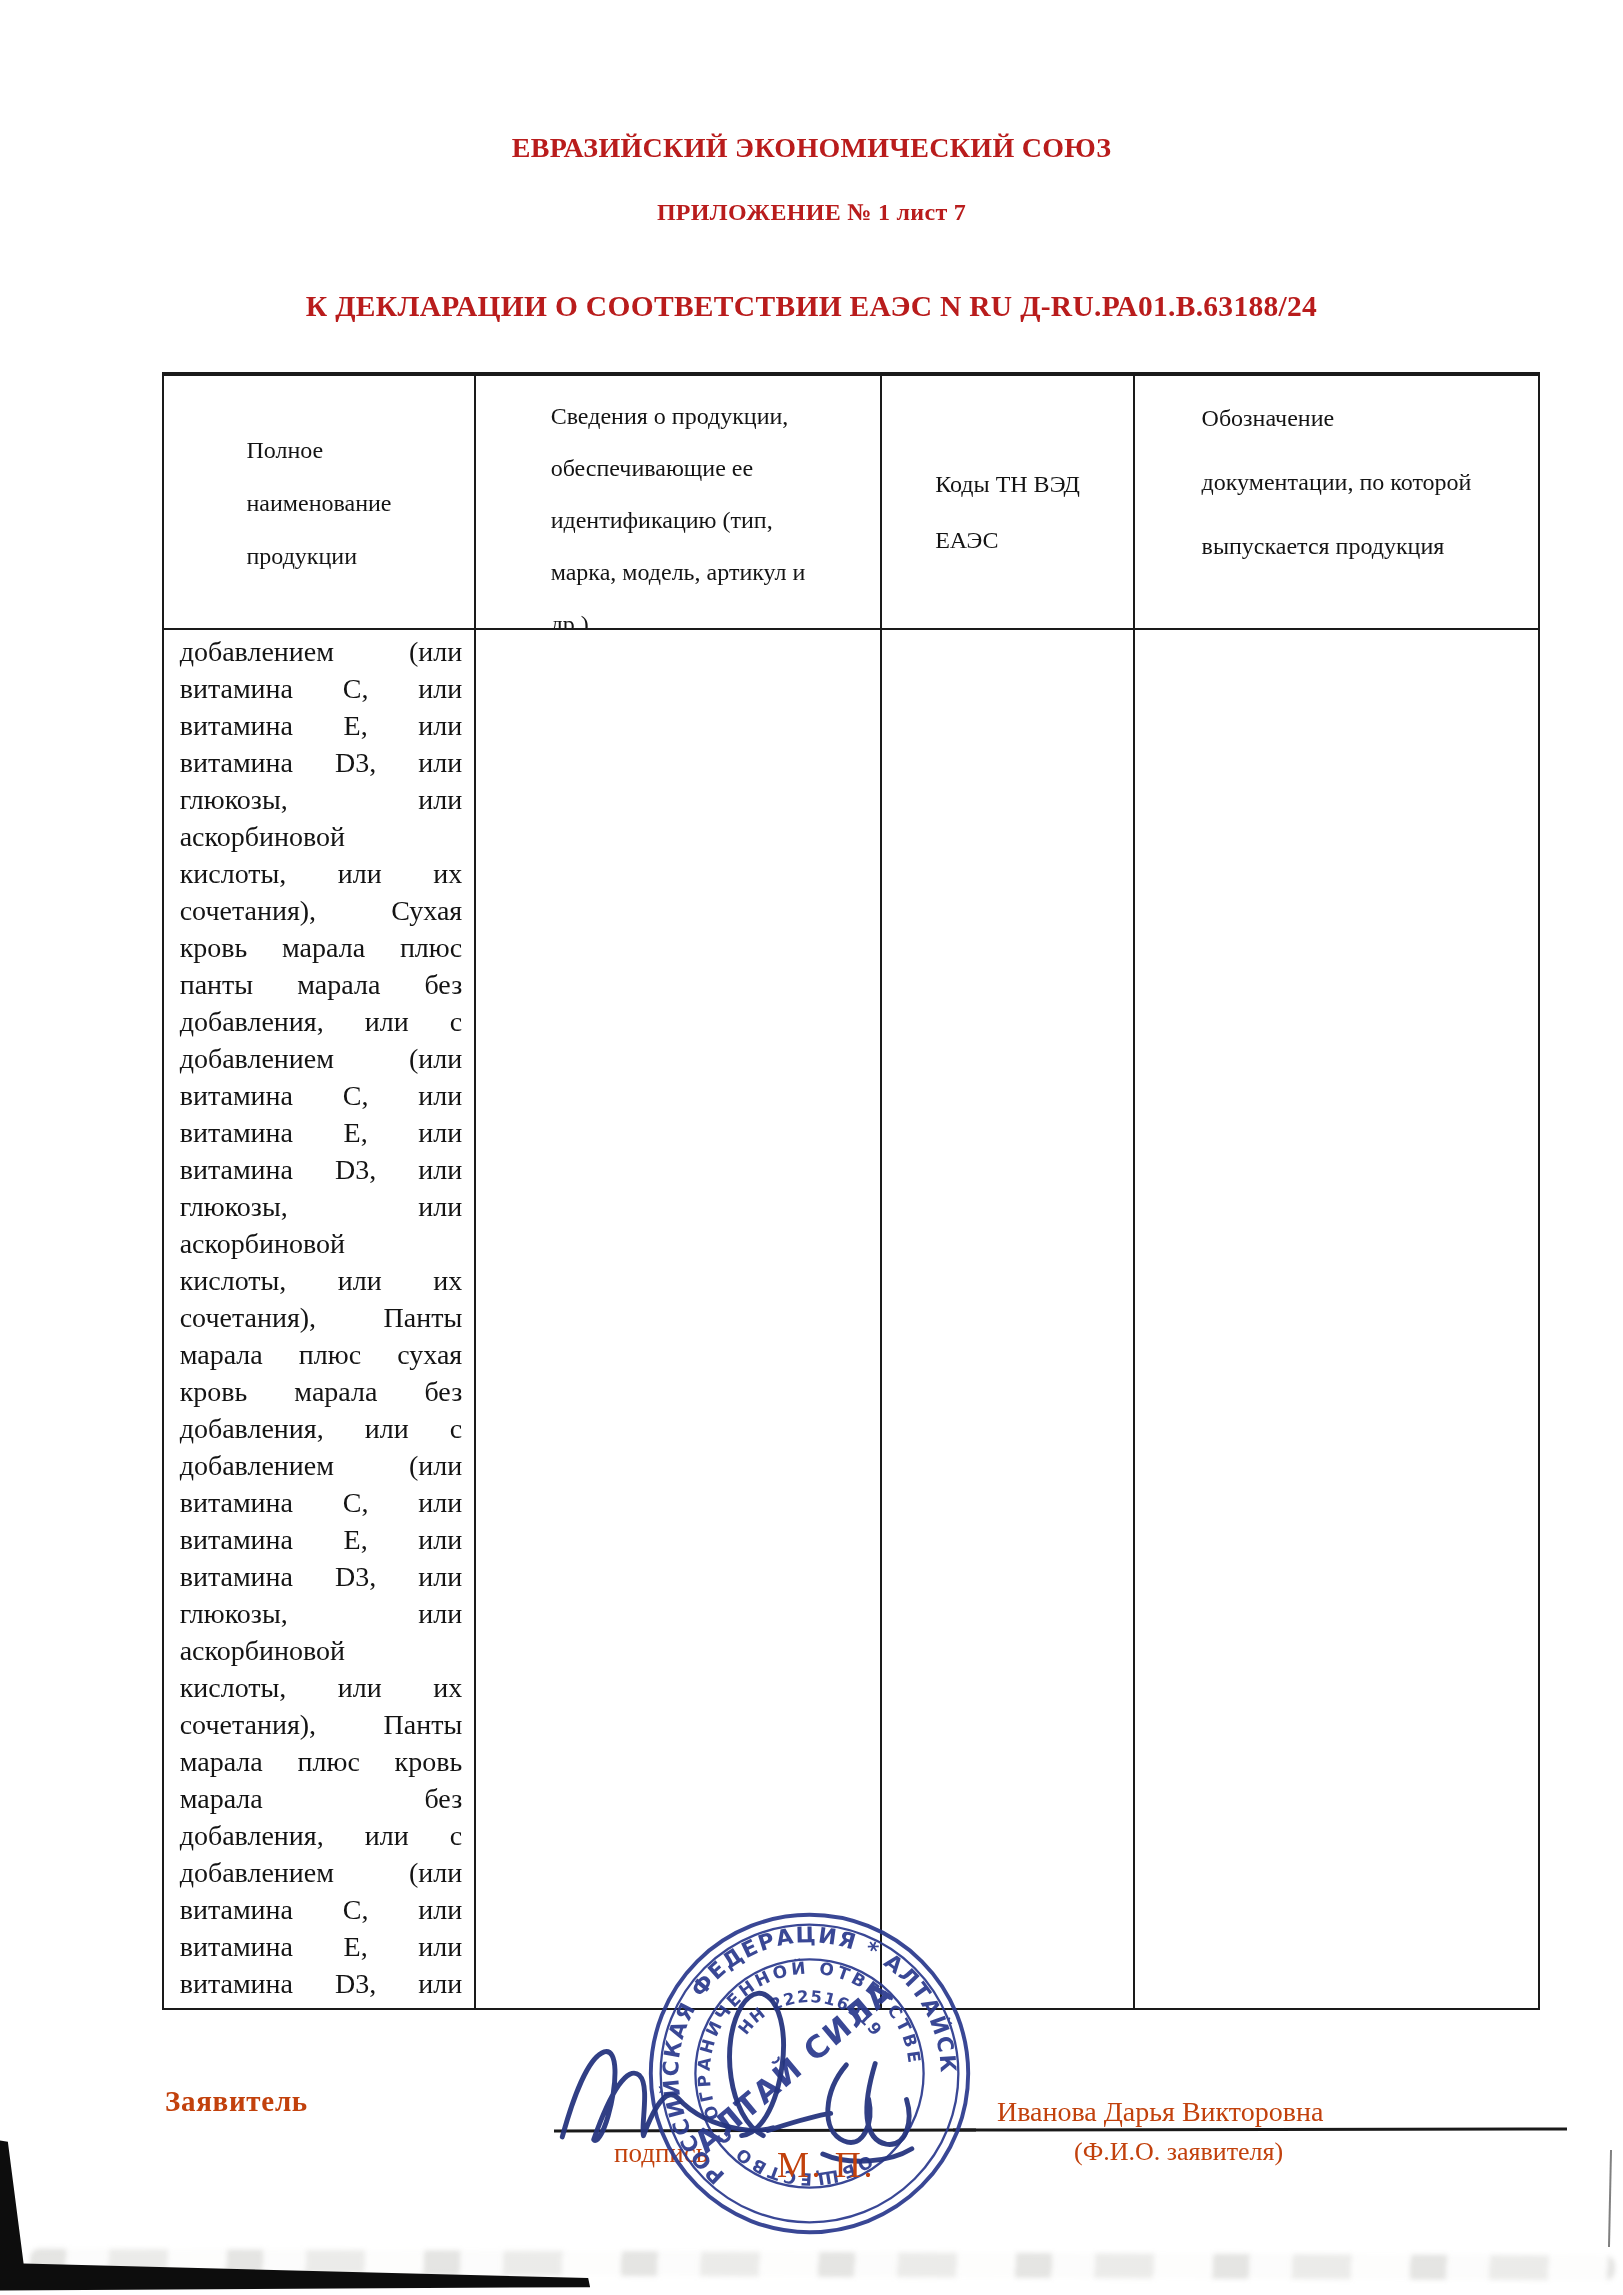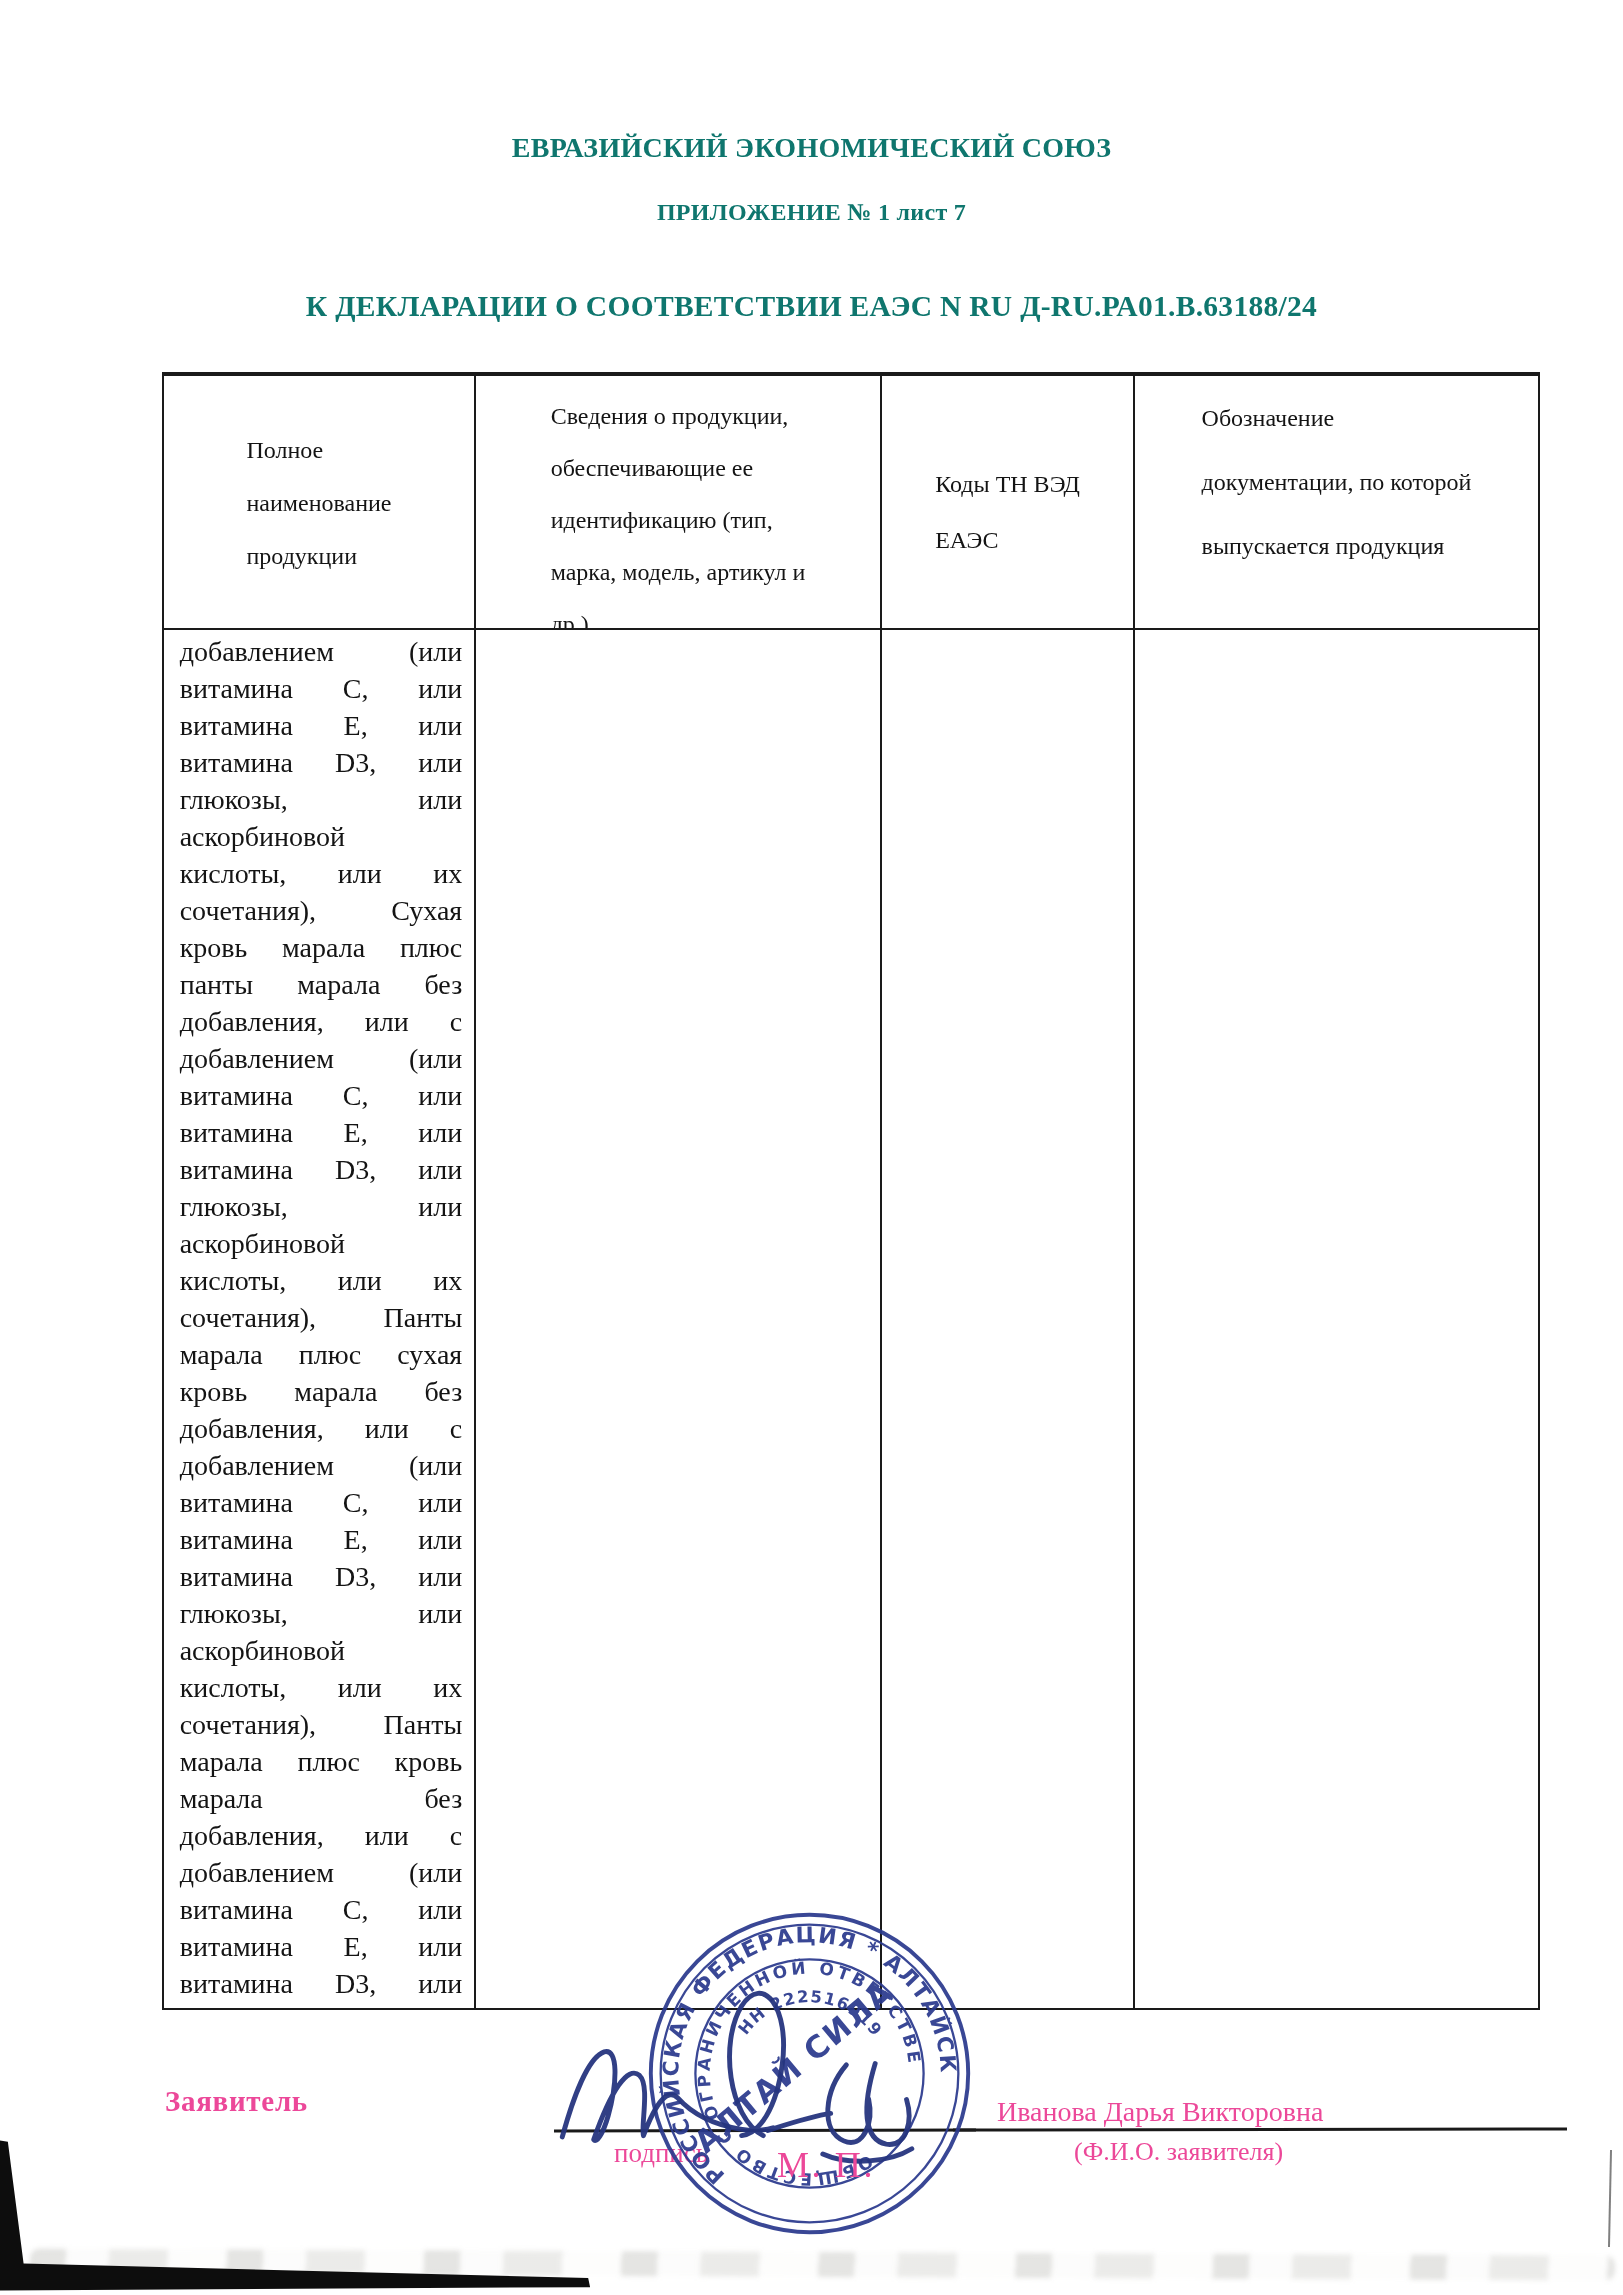--- a/index.html
+++ b/index.html
@@ -5,21 +5,21 @@
   html,body{margin:0;padding:0;}
   body{
     width:1623px;height:2295px;position:relative;background:#ffffff;
     font-family:"Liberation Serif", serif;color:#161616;overflow:hidden;
   }
   .page{position:absolute;inset:0;}
 
   
   .doc-title{
     position:absolute;left:0;width:1623px;text-align:center;
-    font-weight:bold;color:#0f766e;letter-spacing:0.3px;
+    font-weight:bold;color:#b91c1c;letter-spacing:0.3px;
   }
   .t1{top:132px;font-size:28px;}
   .t2{top:199px;font-size:24px;}
   .t3{top:290px;font-size:29.5px;}
 
   
   .decl-table{
     position:absolute;left:162px;top:372px;width:1378px;height:1638px;
     box-sizing:border-box;
     border:2.6px solid #1a1a1a;border-top-width:4.6px;
@@ -39,21 +39,21 @@
   .hcell.h2{line-height:52px;justify-content:flex-start;padding-top:14.4px;}
   .hcell.h3{line-height:56px;padding-top:19.7px;}
   .hcell.h4{justify-content:flex-start;padding-top:10px;line-height:64px;}
   .bcell{
     font-size:28px;line-height:37px;text-align:justify;
     padding:2.6px 11.8px 0 15.7px;
   }
   .bcell.name{text-align-last:justify;}
 
   
-  .lbl{position:absolute;color:#ec4899;}
+  .lbl{position:absolute;color:#c2410c;}
   .applicant{left:165px;top:2085px;font-size:29px;font-weight:bold;letter-spacing:0.7px;}
   .sig-line{position:absolute;background:#1a1a1a;height:2.6px;z-index:1;}
   .line-sign{left:554px;top:2129px;width:422px;transform:rotate(-0.15deg);}
   .line-name{left:953px;top:2128px;width:614px;transform:rotate(-0.1deg);}
   .cap-sign{left:614px;top:2138px;font-size:27px;z-index:2;}
   .cap-mp{left:777px;top:2144px;font-size:36px;z-index:9;letter-spacing:2.6px;}
   .fio-name{left:997px;top:2096px;font-size:28px;z-index:2;}
   .cap-fio{left:1074px;top:2137px;font-size:26px;z-index:2;}
 
   .stamp-svg{position:absolute;left:639px;top:1903px;width:341px;height:341px;z-index:5;opacity:.93;}

